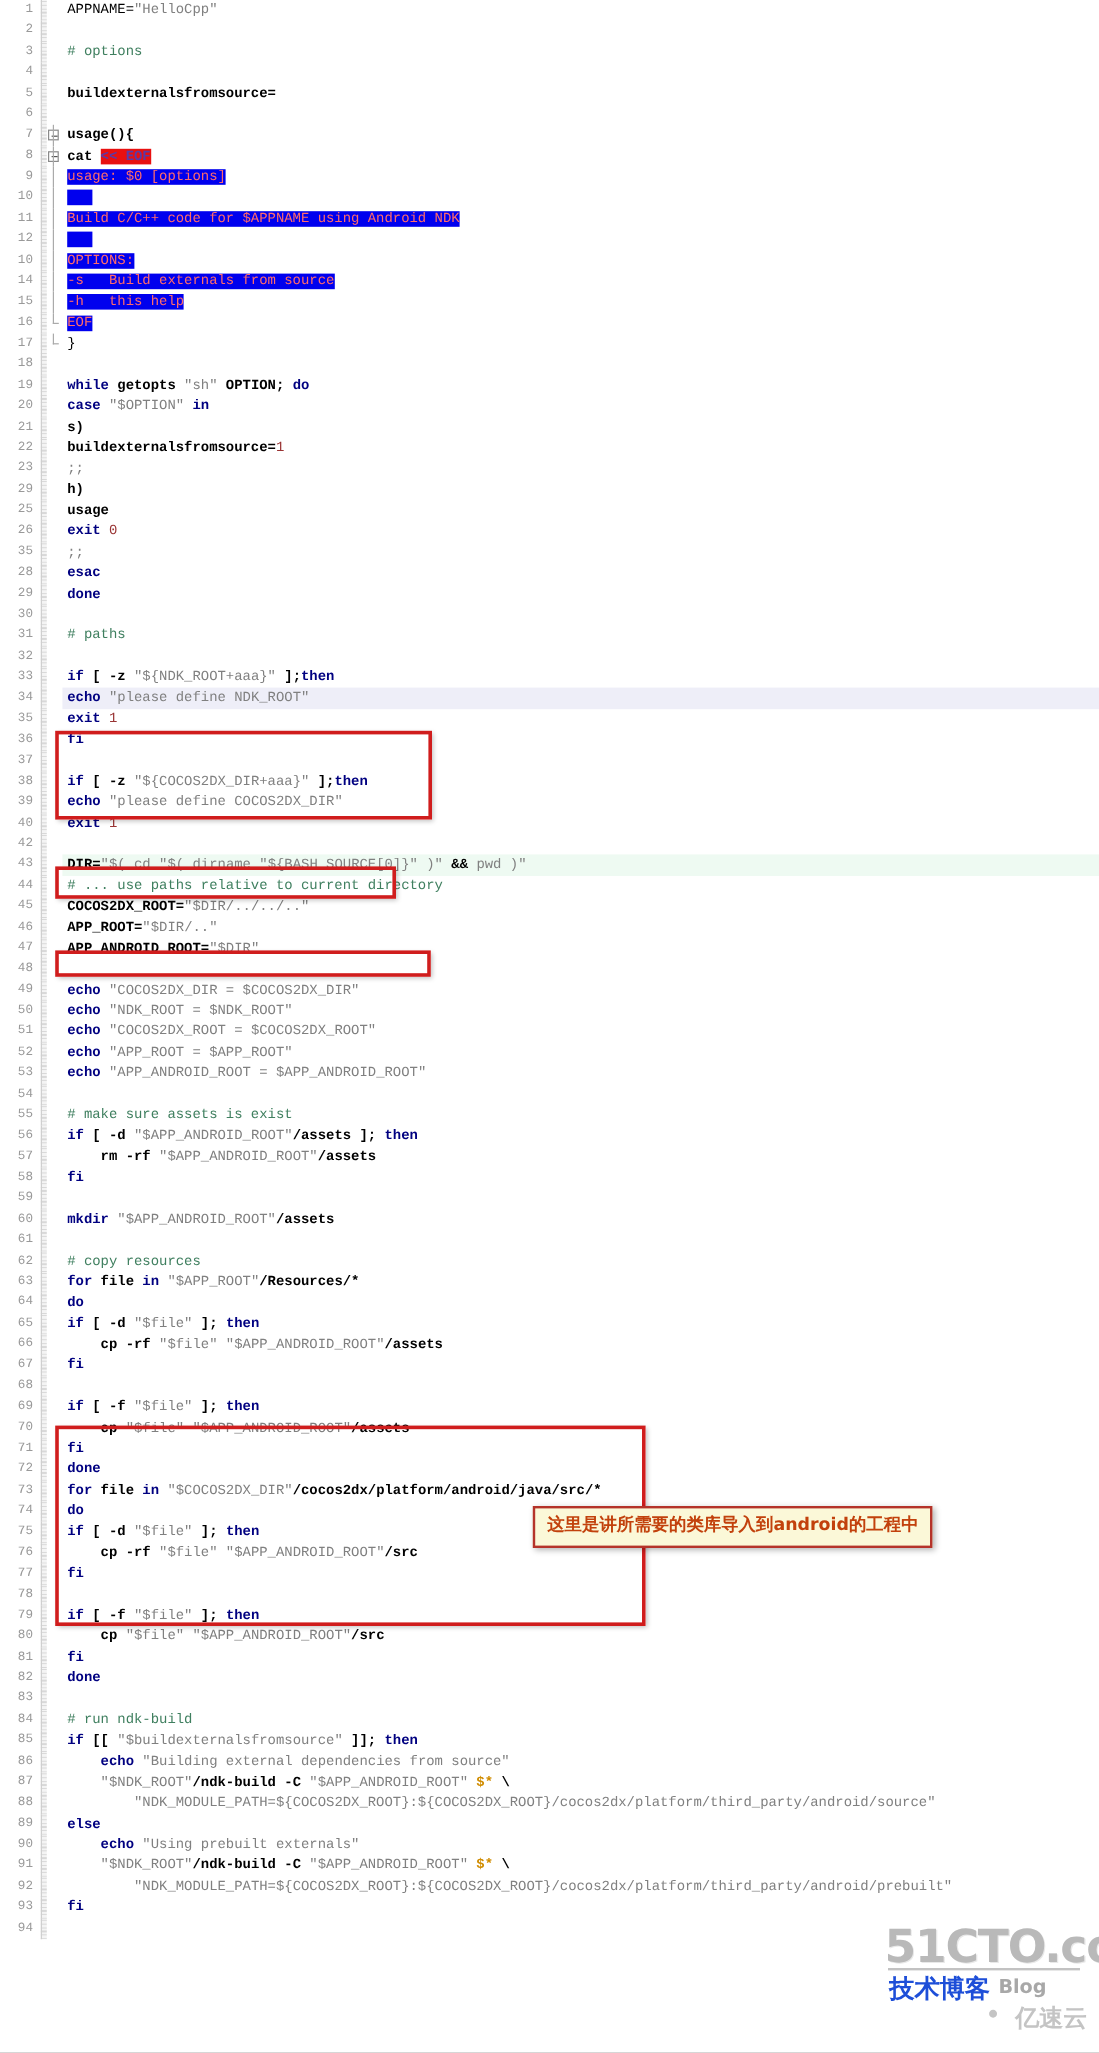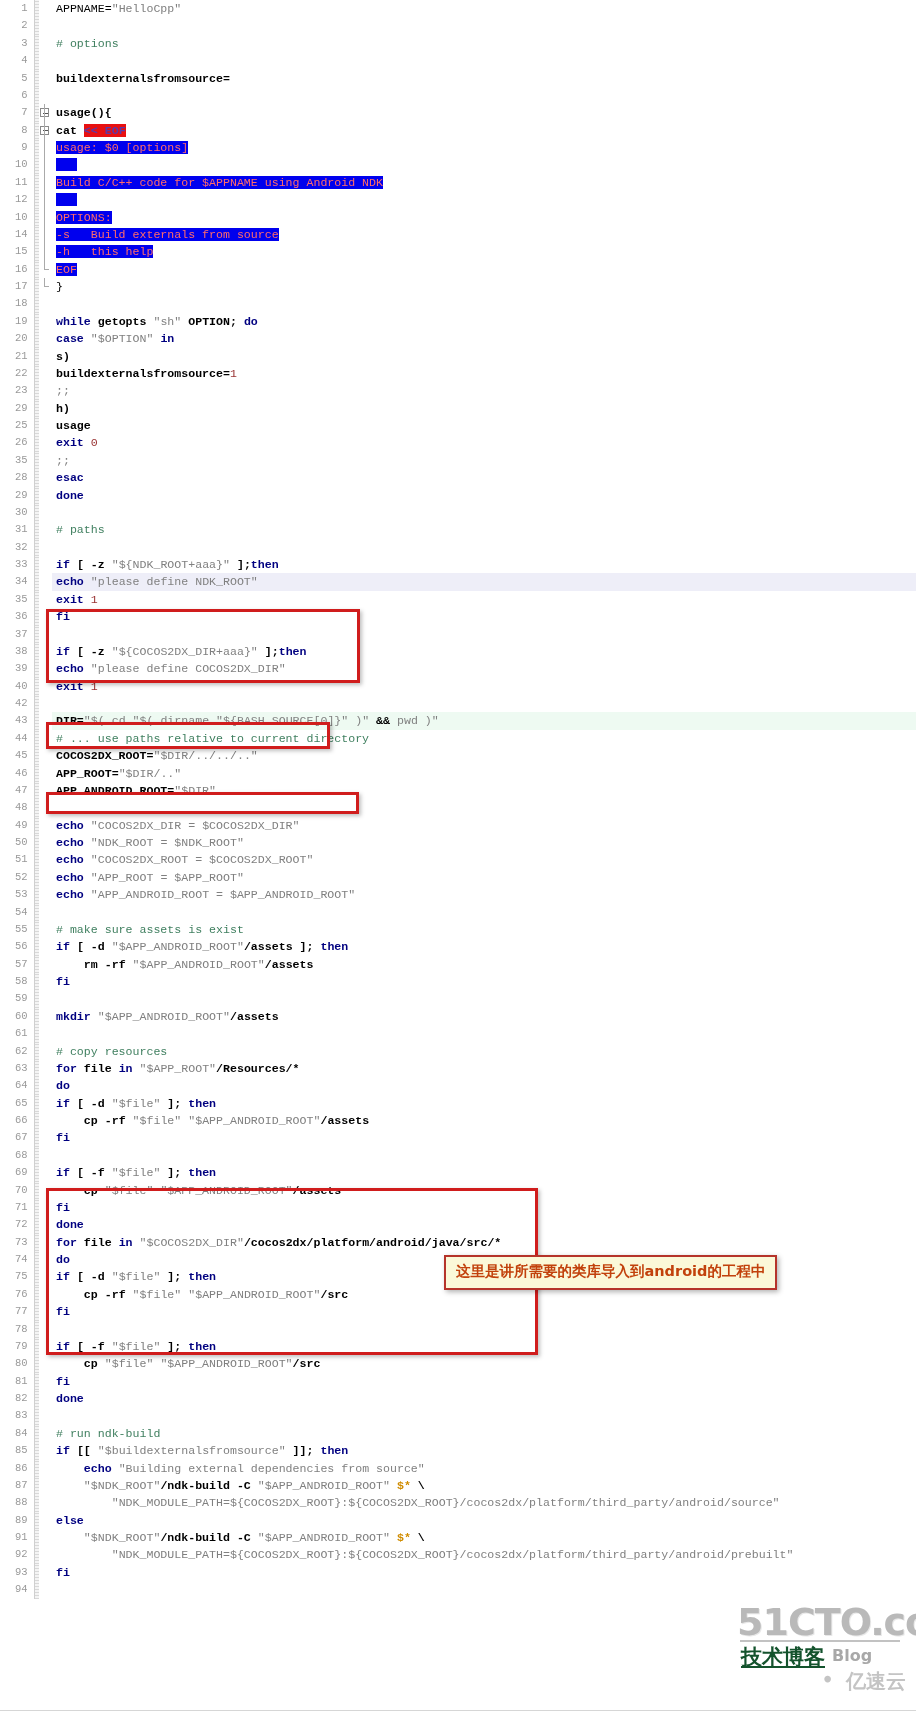--- a/index.html
+++ b/index.html
@@ -172,22 +172,21 @@
   }
   .wm-underline {
     position: absolute;
     height: 2px;
     background: #c2c2c2;
   }
   .wm-blog-cn {
     font-family: "DejaVu Sans", sans-serif;
     font-size: 21px;
     font-weight: bold;
-    color: #14532d;
-    text-decoration: underline;
+    color: #1d4ed8;
   }
   .wm-blog-en {
     font-family: "DejaVu Sans", sans-serif;
     font-size: 16px;
     font-weight: bold;
     color: #a8a8a8;
   }
   .wm-ysy {
     font-family: "DejaVu Sans", sans-serif;
     font-size: 20px;
@@ -758,20 +757,26 @@
             <td class="gutter">88</td>
             <td class="sep"></td>
             <td class="fold"></td>
             <td class="code"><span class="op">        </span><span class="str">"NDK_MODULE_PATH=${COCOS2DX_ROOT}:${COCOS2DX_ROOT}/cocos2dx/platform/third_party/android/source"</span></td>
           </tr>
           <tr>
             <td class="gutter">89</td>
             <td class="sep"></td>
             <td class="fold"></td>
             <td class="code"><span class="kw">else</span></td>
+          </tr>
+          <tr>
+            <td class="gutter">90</td>
+            <td class="sep"></td>
+            <td class="fold"></td>
+            <td class="code"><span class="kw">    echo</span><span class="op"> </span><span class="str">"Using prebuilt externals"</span></td>
           </tr>
           <tr>
             <td class="gutter">91</td>
             <td class="sep"></td>
             <td class="fold"></td>
             <td class="code"><span class="op">    </span><span class="str">"$NDK_ROOT"</span><span class="bld">/ndk-build</span><span class="bld"> -C </span><span class="str">"$APP_ANDROID_ROOT"</span><span class="op"> </span><span class="gold">$*</span><span class="bld"> \</span></td>
           </tr>
           <tr>
             <td class="gutter">92</td>
             <td class="sep"></td>

